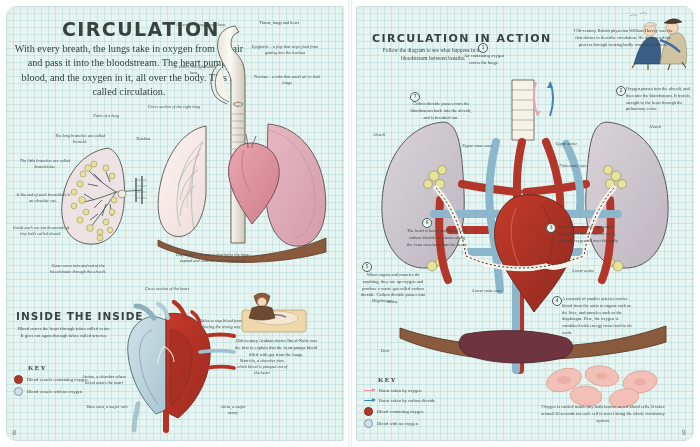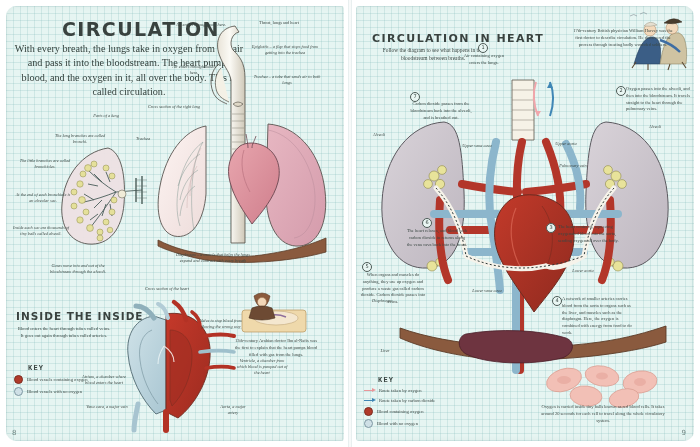--- a/index.html
+++ b/index.html
@@ -50,21 +50,21 @@
     text-align:center;color:#3c4945;font-style:italic;
   }
   .lbl.b{font-style:normal;}
   .note{
     position:absolute;font-size:4.5px;line-height:1.5;text-align:center;color:#3a4743;
   }
 
   
   .key{position:absolute;}
   .key .kt{
-    font-family:Liberation Mono, monospace;font-weight:bold;font-size:7px;
+    font-family:Liberation Serif, serif;font-weight:bold;font-size:7px;
     letter-spacing:1.2px;color:#3a4542;margin-bottom:3px;padding-left:14px;
   }
   .key .row{display:flex;align-items:center;margin-bottom:3px;}
   .key .row span.txt{font-size:4.6px;line-height:1.3;color:#3a4743;max-width:72px;}
   .dot{width:7px;height:7px;border-radius:50%;margin-right:4px;flex:none;border:1px solid #5b6a66;}
   .dot.red{background:#b03a2a;border-color:#7d2b1f;}
   .dot.blue{background:#cfe0e6;border-color:#7e98a3;}
   .arr{width:12px;height:7px;margin-right:3px;flex:none;position:relative;}
   .arr:before{content:"";position:absolute;top:3px;left:0;width:9px;height:1.4px;background:currentColor;}
   .arr:after{content:"";position:absolute;top:1px;right:0;border-left:4px solid currentColor;
@@ -308,21 +308,21 @@
     </div>
 
     <div class="pgnum l">8</div>
   </div>
 
   <div class="gutter"></div>
 
   <div class="page right">
     <div class="paper"></div>
 
-    <div class="title title-r">CIRCULATION IN HEART</div>
+    <div class="title title-r">CIRCULATION IN ACTION</div>
     <div class="intro-r">Follow the diagram to see what happens in the bloodstream between breaths.</div>
 
     <div class="art" style="left:276px;top:10px;">
       <svg width="70" height="60" viewBox="0 0 70 60">
         <path d="M8 54 q6 -22 14 -26 q6 -3 10 2 q4 6 2 24Z" fill="#3b5e86" stroke="#26405e" stroke-width=".6"></path>
         <circle cx="24" cy="20" r="6" fill="#f3d9bb" stroke="#a27d59" stroke-width=".5"></circle>
         <path d="M18 16 q6 -7 13 -1 q-7 2 -13 1Z" fill="#e5dfd0" stroke="#9d9684" stroke-width=".5"></path>
         <path d="M34 54 q4 -26 12 -30 q8 -4 12 4 q4 10 2 26Z" fill="#cfc3a2" stroke="#8d8464" stroke-width=".6"></path>
         <circle cx="46" cy="18" r="6" fill="#f3d9bb" stroke="#a27d59" stroke-width=".5"></circle>
         <path d="M38 13 q10 -8 18 -1 q-9 3 -18 1Z" fill="#4a3c2c" stroke="#30261b" stroke-width=".5"></path>

